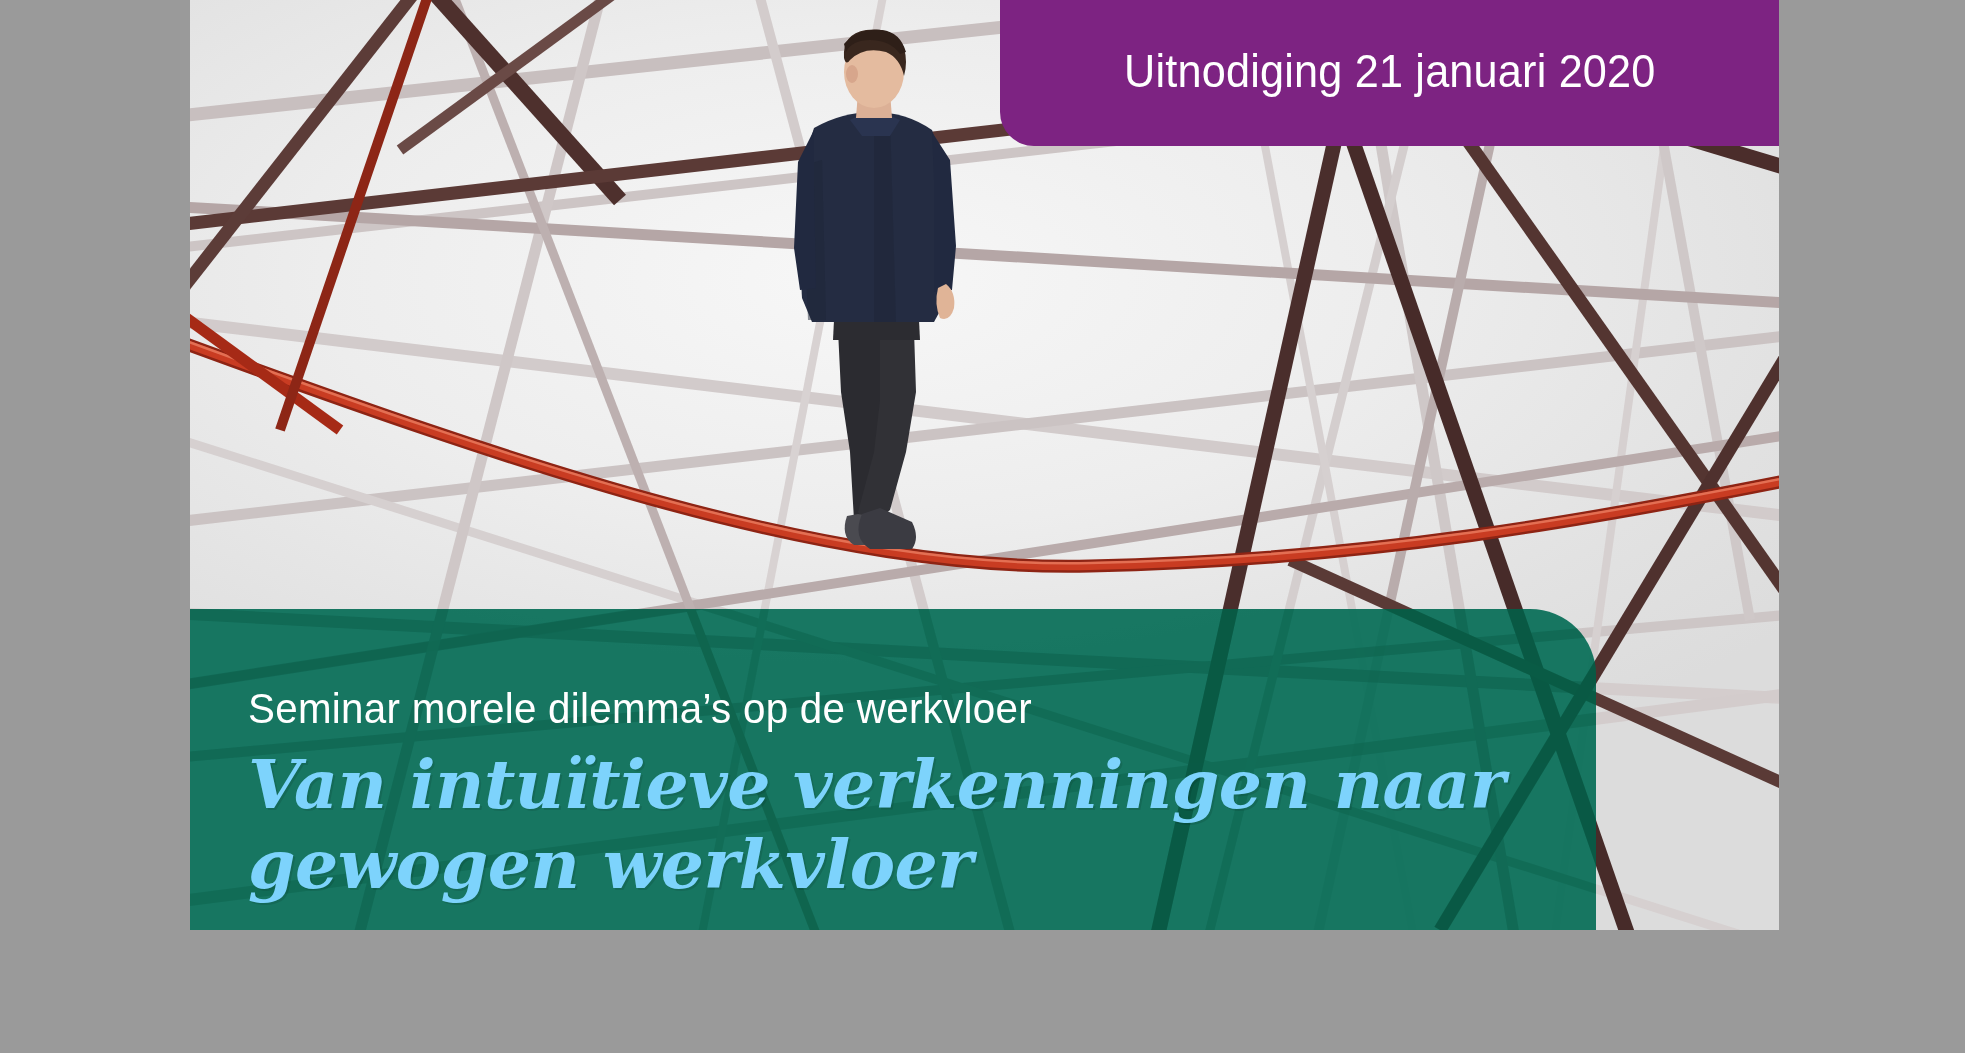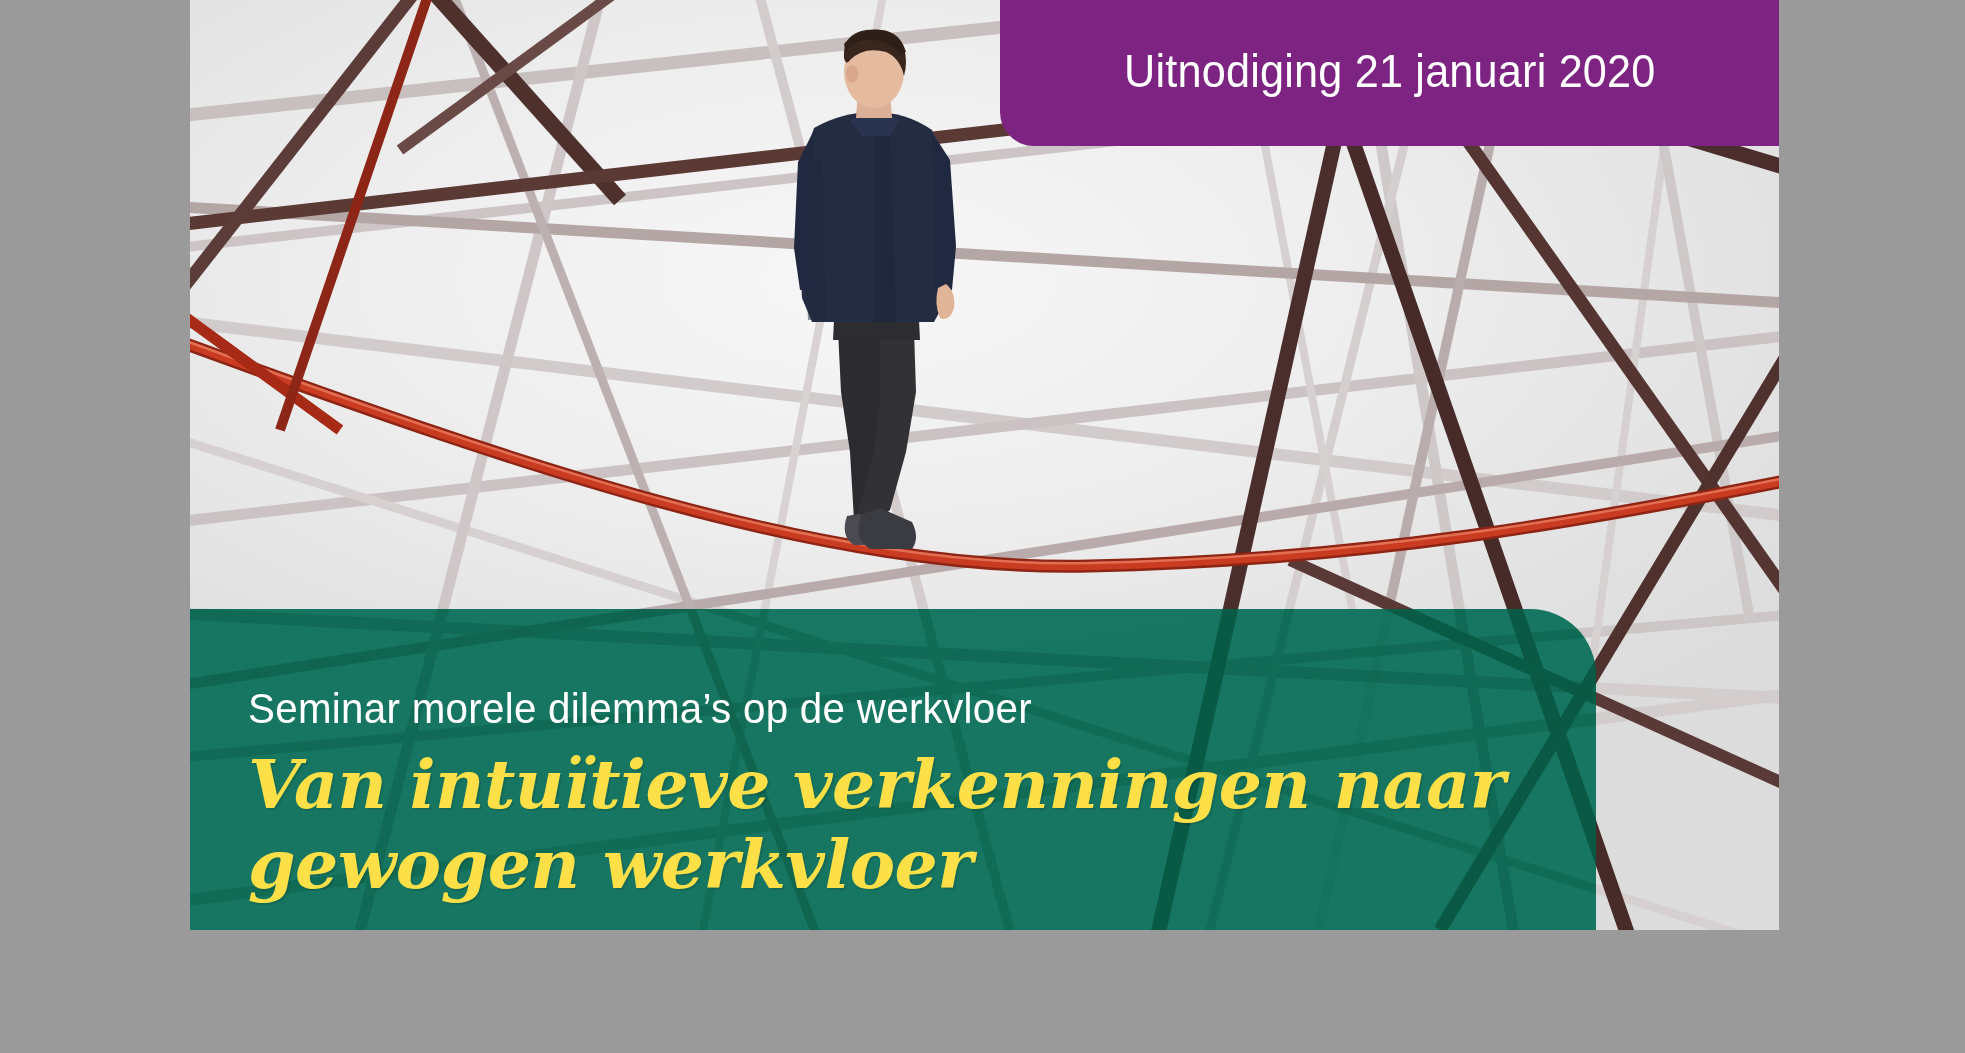--- a/index.html
+++ b/index.html
@@ -103,21 +103,21 @@
     font-size: 42px;
     font-weight: 400;
     letter-spacing: 0.3px;
     white-space: nowrap;
     transform: scaleX(0.96);
     transform-origin: left center;
     line-height: 1.05;
   }
   .headline {
     margin-top: 14px;
-    color: #fde047;
+    color: #7dd3fc;
     font-family: "DejaVu Serif", serif;
     font-style: italic;
     font-weight: bold;
     font-size: 68px;
     line-height: 1.17;
     letter-spacing: -0.5px;
     white-space: nowrap;
     text-shadow: 2px 2px 0 rgba(0,0,0,0.10);
   }
   .headline .hl-row { display: block; transform: scaleX(1.0); transform-origin: left center; }

